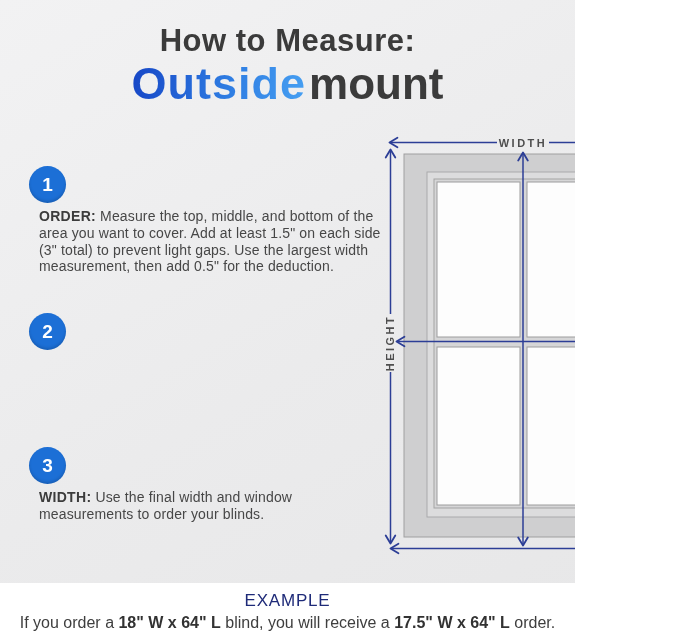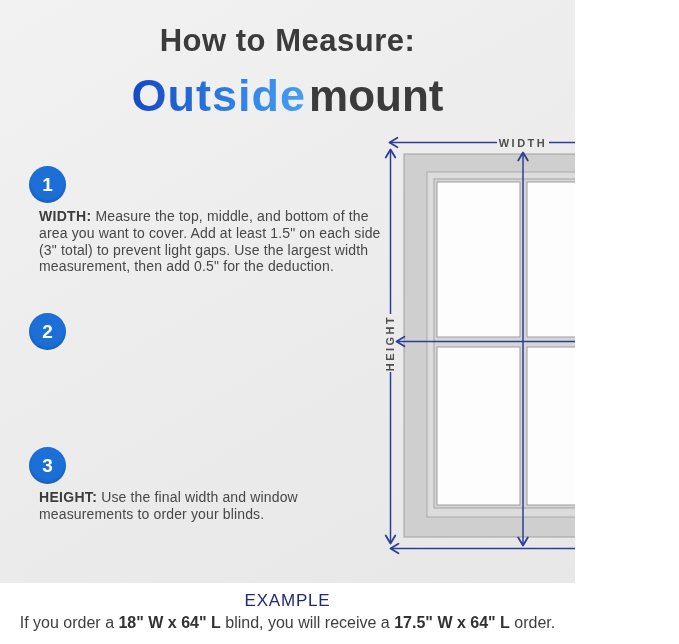--- a/index.html
+++ b/index.html
@@ -8,21 +8,21 @@
 
   .page {
     position:relative; width:575px; height:644px; overflow:hidden;
     background:linear-gradient(150deg,#f2f2f3 0%,#ebebec 55%,#e7e7e8 100%);
   }
 
   
   .title-block { position:absolute; top:24px; left:0; right:0; text-align:center; }
   .title-line1 { margin:0; font-size:31px; font-weight:700; color:var(--text-dark,#3b3b3b);
                  letter-spacing:.5px; line-height:1.1; }
-  .title-line2 { display:flex; justify-content:center; align-items:baseline; gap:3px; margin-top:15px; }
+  .title-line2 { display:flex; justify-content:center; align-items:baseline; gap:3px; margin-top:3px; }
   .title-accent {
     font-size:45px; font-weight:800; letter-spacing:1px; line-height:1;
     background:linear-gradient(97deg, var(--title-grad-start,#1646c6) 0%,
                var(--title-grad-mid,#2e7ce2) 55%, var(--title-grad-end,#47a0f2) 100%);
     -webkit-background-clip:text; background-clip:text; color:transparent;
   }
   .title-suffix { font-size:44px; font-weight:600; color:var(--text-dark,#3b3b3b); line-height:1; }
 
   
   .steps { position:absolute; left:27px; top:166px; width:360px; height:370px; }
@@ -63,33 +63,33 @@
       <span class="title-accent">Outside</span>
       <span class="title-suffix">mount</span>
     </div>
   </header>
 
   <section class="steps">
 
     <div class="step step-1">
       <div class="step-circle">1</div>
       <p class="step-body">
-        <strong class="step-label">WIDTH:</strong>
+        <strong class="step-label">ORDER:</strong>
         <span>Measure the top, middle, and bottom of the area you want to cover. Add at least 1.5" on each side (3" total) to prevent light gaps. Use the largest width measurement, then add 0.5" for the deduction.</span>
       </p>
     </div>
 
     <div class="step step-2">
       <div class="step-circle">2</div>
     </div>
 
     <div class="step step-3">
       <div class="step-circle">3</div>
       <p class="step-body">
-        <strong class="step-label">HEIGHT:</strong>
+        <strong class="step-label">WIDTH:</strong>
         <span>Use the final width and window measurements to order your blinds.</span>
       </p>
     </div>
 
   </section>
 
   <svg class="diagram" viewBox="0 0 679 644">
     <defs>
       <marker id="ah" viewBox="0 0 12 12" refX="9.5" refY="6" markerWidth="8.5" markerHeight="8.5" orient="auto-start-reverse">
         <path d="M2.5 1.5 L10 6 L2.5 10.5" fill="none" stroke="#2c3e96" stroke-width="1.7" stroke-linecap="round" stroke-linejoin="round"></path>

